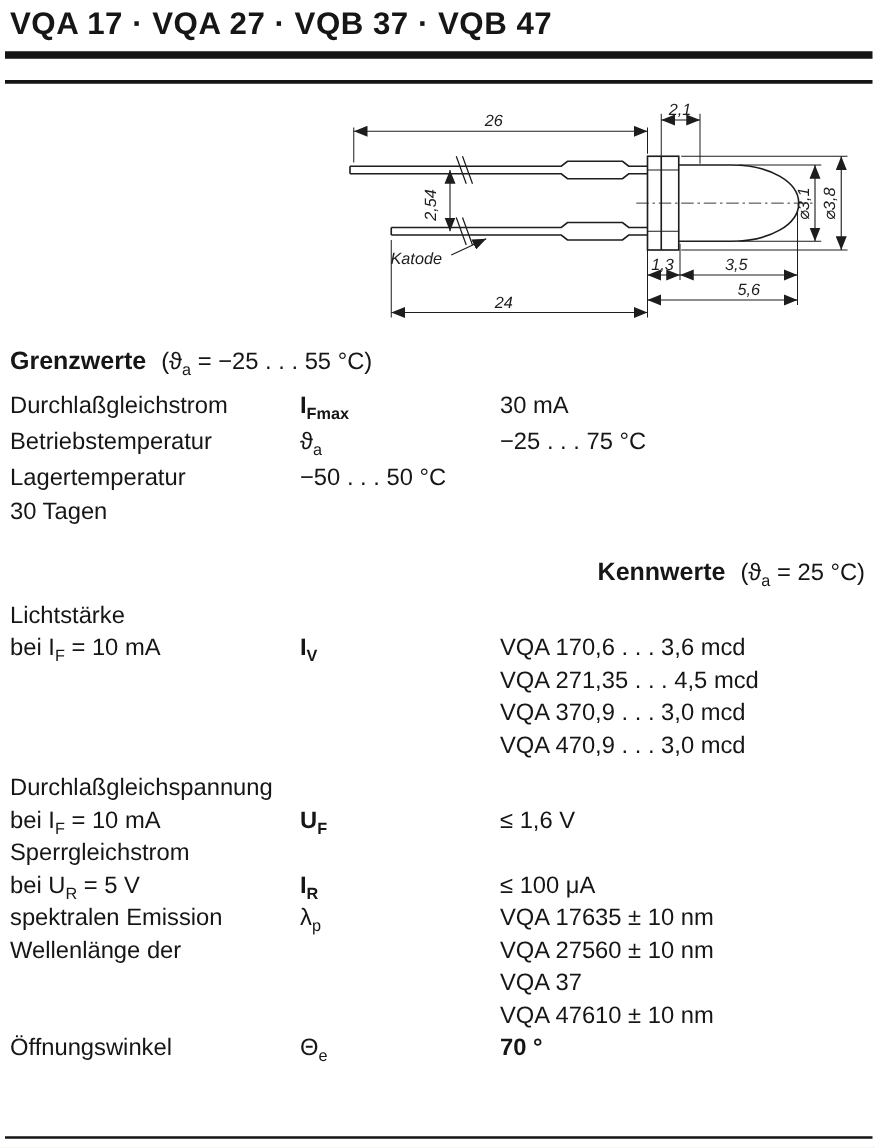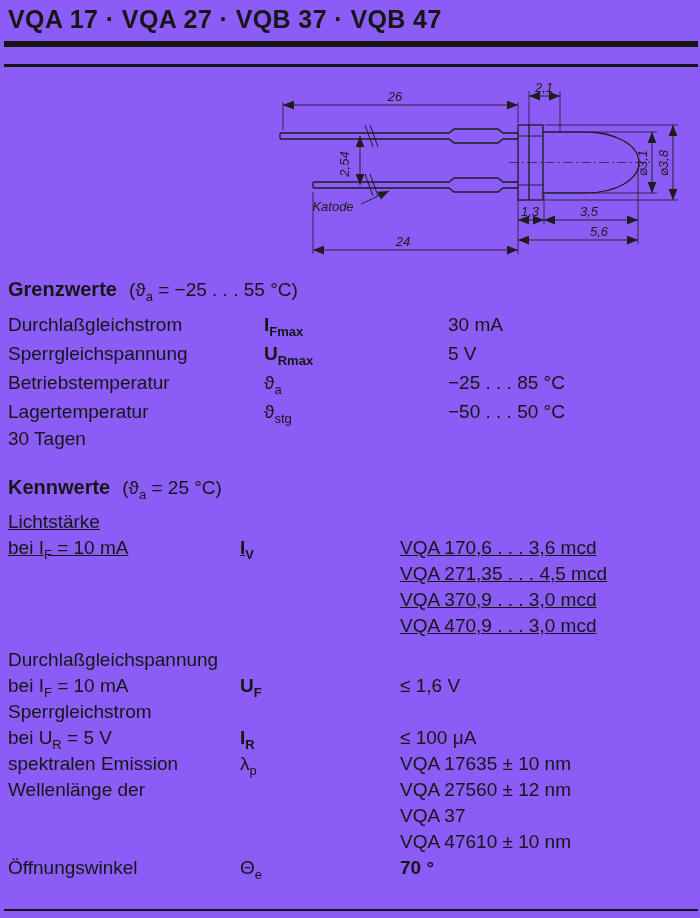--- a/index.html
+++ b/index.html
@@ -1,21 +1,21 @@
 <!DOCTYPE html>
 <html><head>
 <meta charset="utf-8">
 <style>
   * { box-sizing: border-box; }
   body { margin: 0; background: #d8d6d0; }
   .page {
     position: relative;
     width: 700px;
     height: 918px;
-    background: #8b5cf6;
+    background: #ffffff;
     font-family: "Liberation Sans", "DejaVu Sans", sans-serif;
     color: #161616;
     overflow: hidden;
   }
   .title {
     position: absolute;
     top: 5px;
     left: 8px;
     font-size: 25px;
     font-weight: bold;
@@ -24,32 +24,32 @@
   }
   .rule { position: absolute; left: 4px; width: 694px; background: #151515; }
   .rule-thick { top: 41px; height: 6px; }
   .rule-thin  { top: 64px; height: 3px; }
   .rule-bottom{ top: 909px; height: 2px; }
   .drawing { position: absolute; top: 78px; left: 253px; width: 447px; height: 198px; }
   .content { position: absolute; top: 276px; left: 8px; width: 684px; }
   h2 { margin: 0; font-size: 20px; font-weight: bold; line-height: 26px; }
   .h2cond { font-weight: normal; font-size: 19px; margin-left: 12px; }
   .trow { display: flex; font-size: 19px; line-height: 26px; }
-  .grow { line-height: 27px; margin-bottom: 2px; gap: 24px; }
+  .grow { line-height: 27px; margin-bottom: 2px; }
   .c-label { width: 232px; }
   .c-sym { width: 160px; }
   .c-val { flex: 1; }
   .c-val-table { flex: 1; }
   .entry { display: flex; line-height: 26px; }
   .off1 { padding-top: 26px; }
   sub { font-size: 13px; vertical-align: -5px; line-height: 0; }
   .bold { font-weight: bold; }
   .g-rows { margin-top: 8px; }
-  .k-head { margin-top: 22px; }
-  .k-first { margin-top: 8px; text-decoration: underline; }
+  .k-head { margin-top: 22px; text-align: right; }
+  .k-first { margin-top: 8px; }
   .k-gap { margin-top: 8px; }
   .valbold { font-weight: bold; }
 </style>
 </head>
 <body>
 
 <div class="page">
 
   <div class="title">VQA 17 · VQA 27 · VQB 37 · VQB 47</div>
   <div class="rule rule-thick"></div>
@@ -114,38 +114,32 @@
     <section>
       <h2><span>Grenzwerte</span><span class="h2cond"><span>(ϑ</span><sub>a</sub><span> = −25 . . . 55 °C)</span></span></h2>
 
       <div class="g-rows">
         <div class="trow grow">
           <div class="c-label">Durchlaßgleichstrom</div>
           <div class="c-sym bold"><span>I</span><sub>Fmax</sub></div>
           <div class="c-val">30 mA</div>
         </div>
 
-        <div class="trow grow">
-          <div class="c-label">Sperrgleichspannung</div>
-          <div class="c-sym bold"><span>U</span><sub>Rmax</sub></div>
-          <div class="c-val">5 V</div>
-        </div>
 
         <div class="trow grow">
           <div class="c-label">Betriebstemperatur</div>
           <div class="c-sym"><span>ϑ</span><sub>a</sub></div>
-          <div class="c-val">−25 . . . 85 °C</div>
+          <div class="c-val">−25 . . . 75 °C</div>
         </div>
 
         <div class="trow grow">
           <div class="c-label">
             <div>Lagertemperatur</div>
             <div>30 Tagen</div>
           </div>
-          <div class="c-sym"><span>ϑ</span><sub>stg</sub></div>
           <div class="c-val">−50 . . . 50 °C</div>
         </div>
       </div>
     </section>
 
     <section>
       <h2 class="k-head"><span>Kennwerte</span><span class="h2cond"><span>(ϑ</span><sub>a</sub><span> = 25 °C)</span></span></h2>
 
       <div class="trow k-first">
         <div class="c-label">
@@ -197,21 +191,21 @@
           <div>Wellenlänge der</div>
         </div>
         <div class="c-sym"><span>λ</span><sub>p</sub></div>
         <div class="c-val-table">
           <div class="entry">
               <span>VQA 17</span>
               <span>635 ± 10 nm</span>
             </div>
           <div class="entry">
               <span>VQA 27</span>
-              <span>560 ± 12 nm</span>
+              <span>560 ± 10 nm</span>
             </div>
           <div class="entry">
               <span>VQA 37</span>
             </div>
           <div class="entry">
               <span>VQA 47</span>
               <span>610 ± 10 nm</span>
             </div>
         </div>
       </div>

